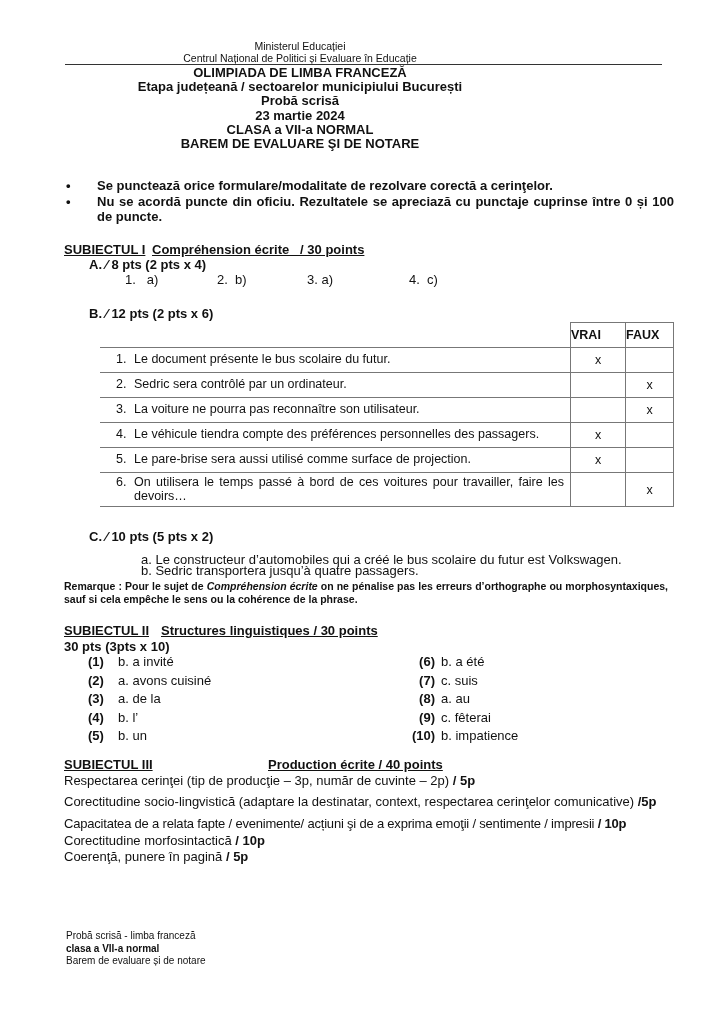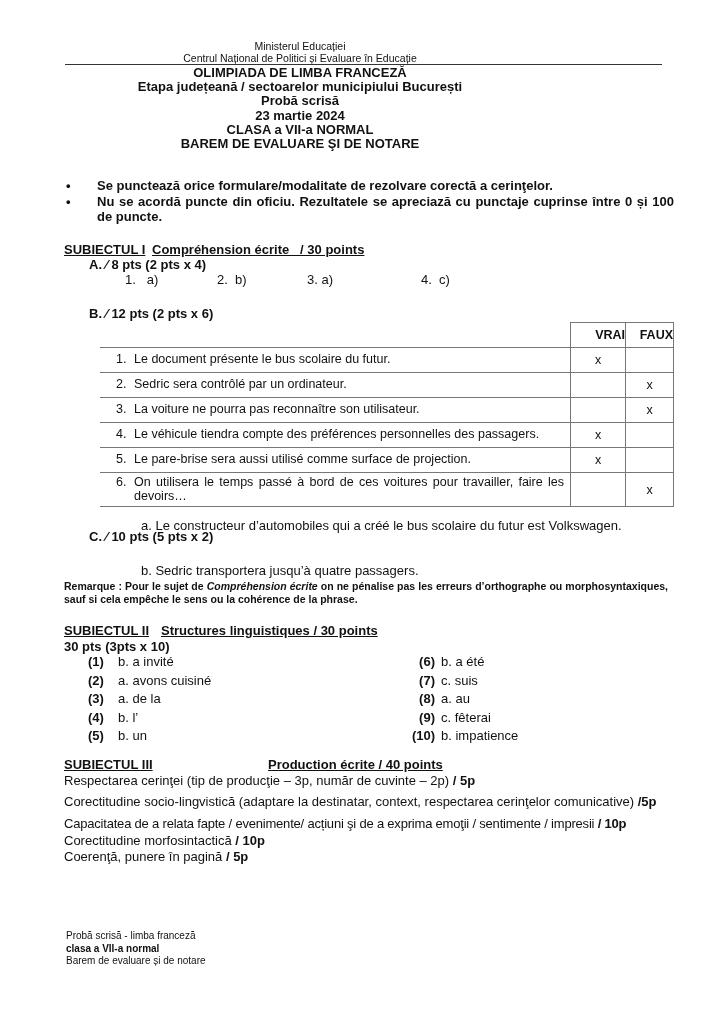--- a/index.html
+++ b/index.html
@@ -18,21 +18,21 @@
     .sec-title { font-weight: bold; font-size: 13px; }
     .u { text-decoration: underline; }
     .s13 { font-size: 13px; }
     .bold { font-weight: bold; }
     table.vf { position: absolute; left: 100px; top: 322px; width: 574px; border-collapse: collapse; font-size: 12.5px; }
     table.vf td { border: 1px solid #777; padding: 0; }
     table.vf td.stmt { border-left: none; padding: 3px 6px 3px 16px; line-height: 13.5px; height: 18px; }
     table.vf td.chk { width: 54px; text-align: center; vertical-align: middle; }
     table.vf td.chk2 { width: 47px; text-align: center; vertical-align: middle; }
     table.vf tr.head td.blank { border: none; border-bottom: 1px solid #777; }
-    table.vf tr.head td { font-weight: bold; height: 24px; text-align: right; }
+    table.vf tr.head td { font-weight: bold; height: 24px; text-align: left; }
     .stmt-inner { display: flex; }
     .stmt-num { width: 18px; flex: none; }
     .stmt-text { text-align: justify; flex: 1; }
     .remark { left: 64px; top: 580px; width: 604px; font-size: 10.5px; line-height: 13px; font-weight: bold; text-align: justify; }
     .ans { font-size: 13px; line-height: 18.5px; }
     .ans .n { font-weight: bold; display: inline-block; width: 30px; }
     .s3 { left: 64px; top: 752px; width: 610px; font-size: 13px; line-height: 18px; }
     .s3 .row { }
     .footer { left: 66px; top: 930px; font-size: 10px; line-height: 12.5px; }
   </style>
@@ -63,21 +63,21 @@
   </div>
 </div>
 
 <div class="abs sec-title u" style="left:64px; top:242px;">SUBIECTUL I</div>
 <div class="abs sec-title u" style="left:152px; top:242px; white-space:pre;">Compréhension écrite   / 30 points</div>
 
 <div class="abs sec-title" style="left:89px; top:257px;">A.  ⁄ 8 pts (2 pts x 4)</div>
 <div class="abs s13" style="left:125px; top:272px; white-space:pre;">1.   a)</div>
 <div class="abs s13" style="left:217px; top:272px; white-space:pre;">2.  b)</div>
 <div class="abs s13" style="left:307px; top:272px; white-space:pre;">3. a)</div>
-<div class="abs s13" style="left:409px; top:272px; white-space:pre;margin-left:12px;">4.  c)</div>
+<div class="abs s13" style="left:409px; top:272px; white-space:pre;">4.  c)</div>
 
 <div class="abs sec-title" style="left:89px; top:306px;">B.  ⁄ 12 pts (2 pts x 6)</div>
 
 <table class="vf">
   <tbody>
       <tr class="head">
     <td class="blank"></td>
     <td class="chk">VRAI</td>
     <td class="chk2">FAUX</td>
   </tr>
@@ -138,21 +138,21 @@
             <span class="stmt-text">On utilisera le temps passé à bord de ces voitures pour travailler, faire les devoirs…</span>
           </div>
         </td>
     <td class="chk"></td>
     <td class="chk2">x</td>
   </tr>
 </tbody>
   </table>
 
 <div class="abs sec-title" style="left:89px; top:529px;">C.  ⁄ 10 pts (5 pts x 2)</div>
-<div class="abs s13" style="left:141px; top:518px;">a. Le constructeur d’automobiles qui a créé le bus scolaire du futur est Volkswagen.</div>
+<div class="abs s13" style="left:141px; top:552px;">a. Le constructeur d’automobiles qui a créé le bus scolaire du futur est Volkswagen.</div>
 <div class="abs s13" style="left:141px; top:563px;">b. Sedric transportera jusqu’à quatre passagers.</div>
 
 <div class="abs remark">
   <span>Remarque : Pour le sujet de </span><i>Compréhension écrite</i><span> on ne pénalise pas les erreurs d’orthographe ou morphosyntaxiques, sauf si cela empêche le sens ou la cohérence de la phrase.</span>
 </div>
 
 <div class="abs sec-title u" style="left:64px; top:623px;">SUBIECTUL II</div>
 <div class="abs sec-title u" style="left:161px; top:623px;">Structures linguistiques / 30 points</div>
 <div class="abs sec-title" style="left:64px; top:639px;">30 pts (3pts x 10)</div>
 

